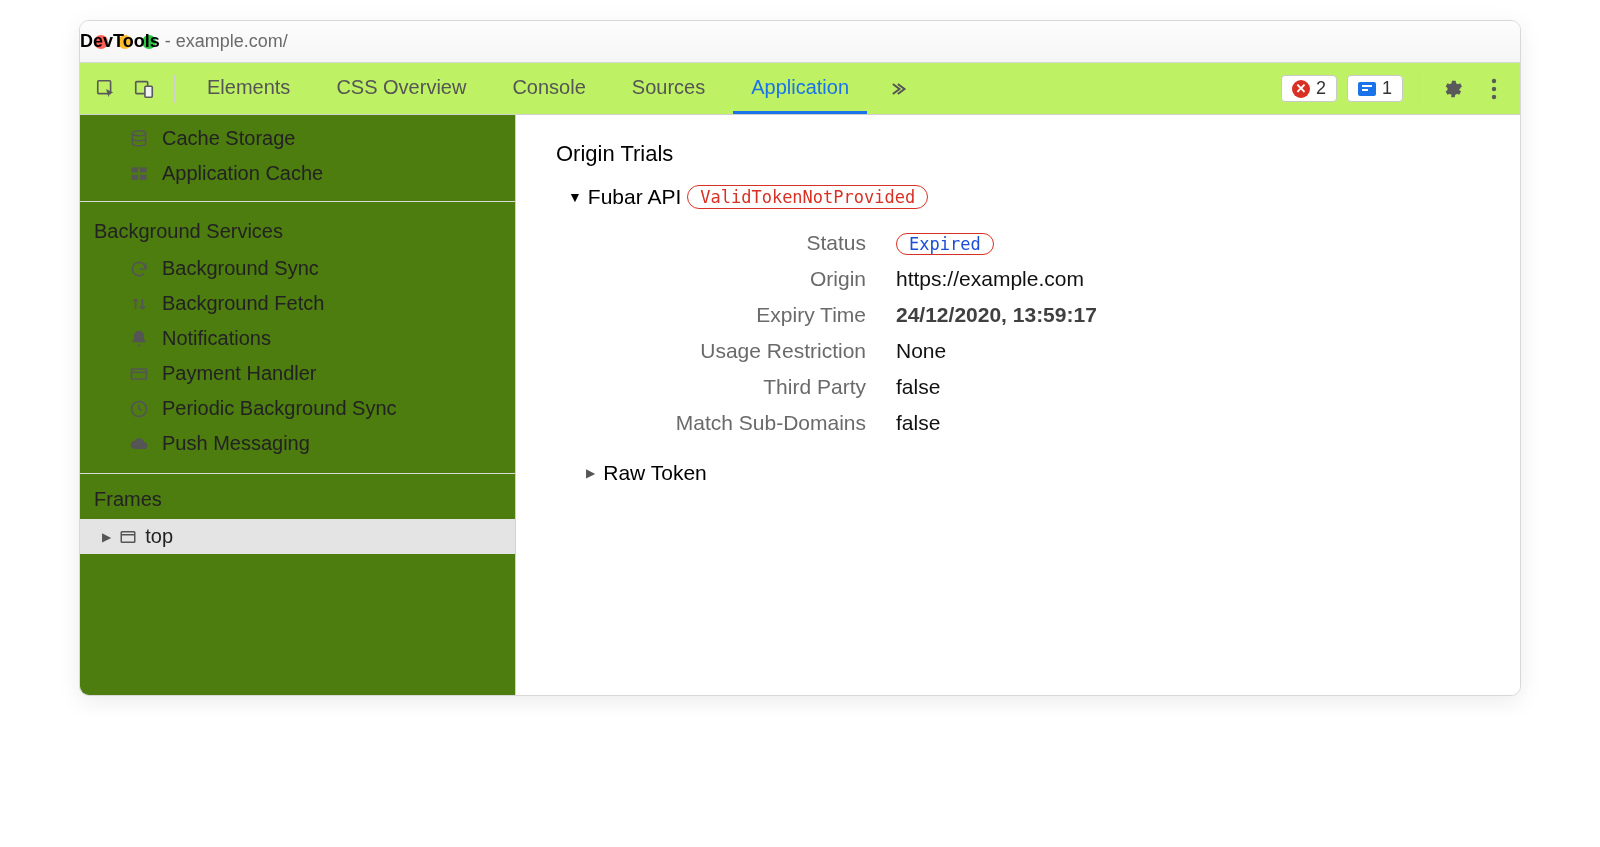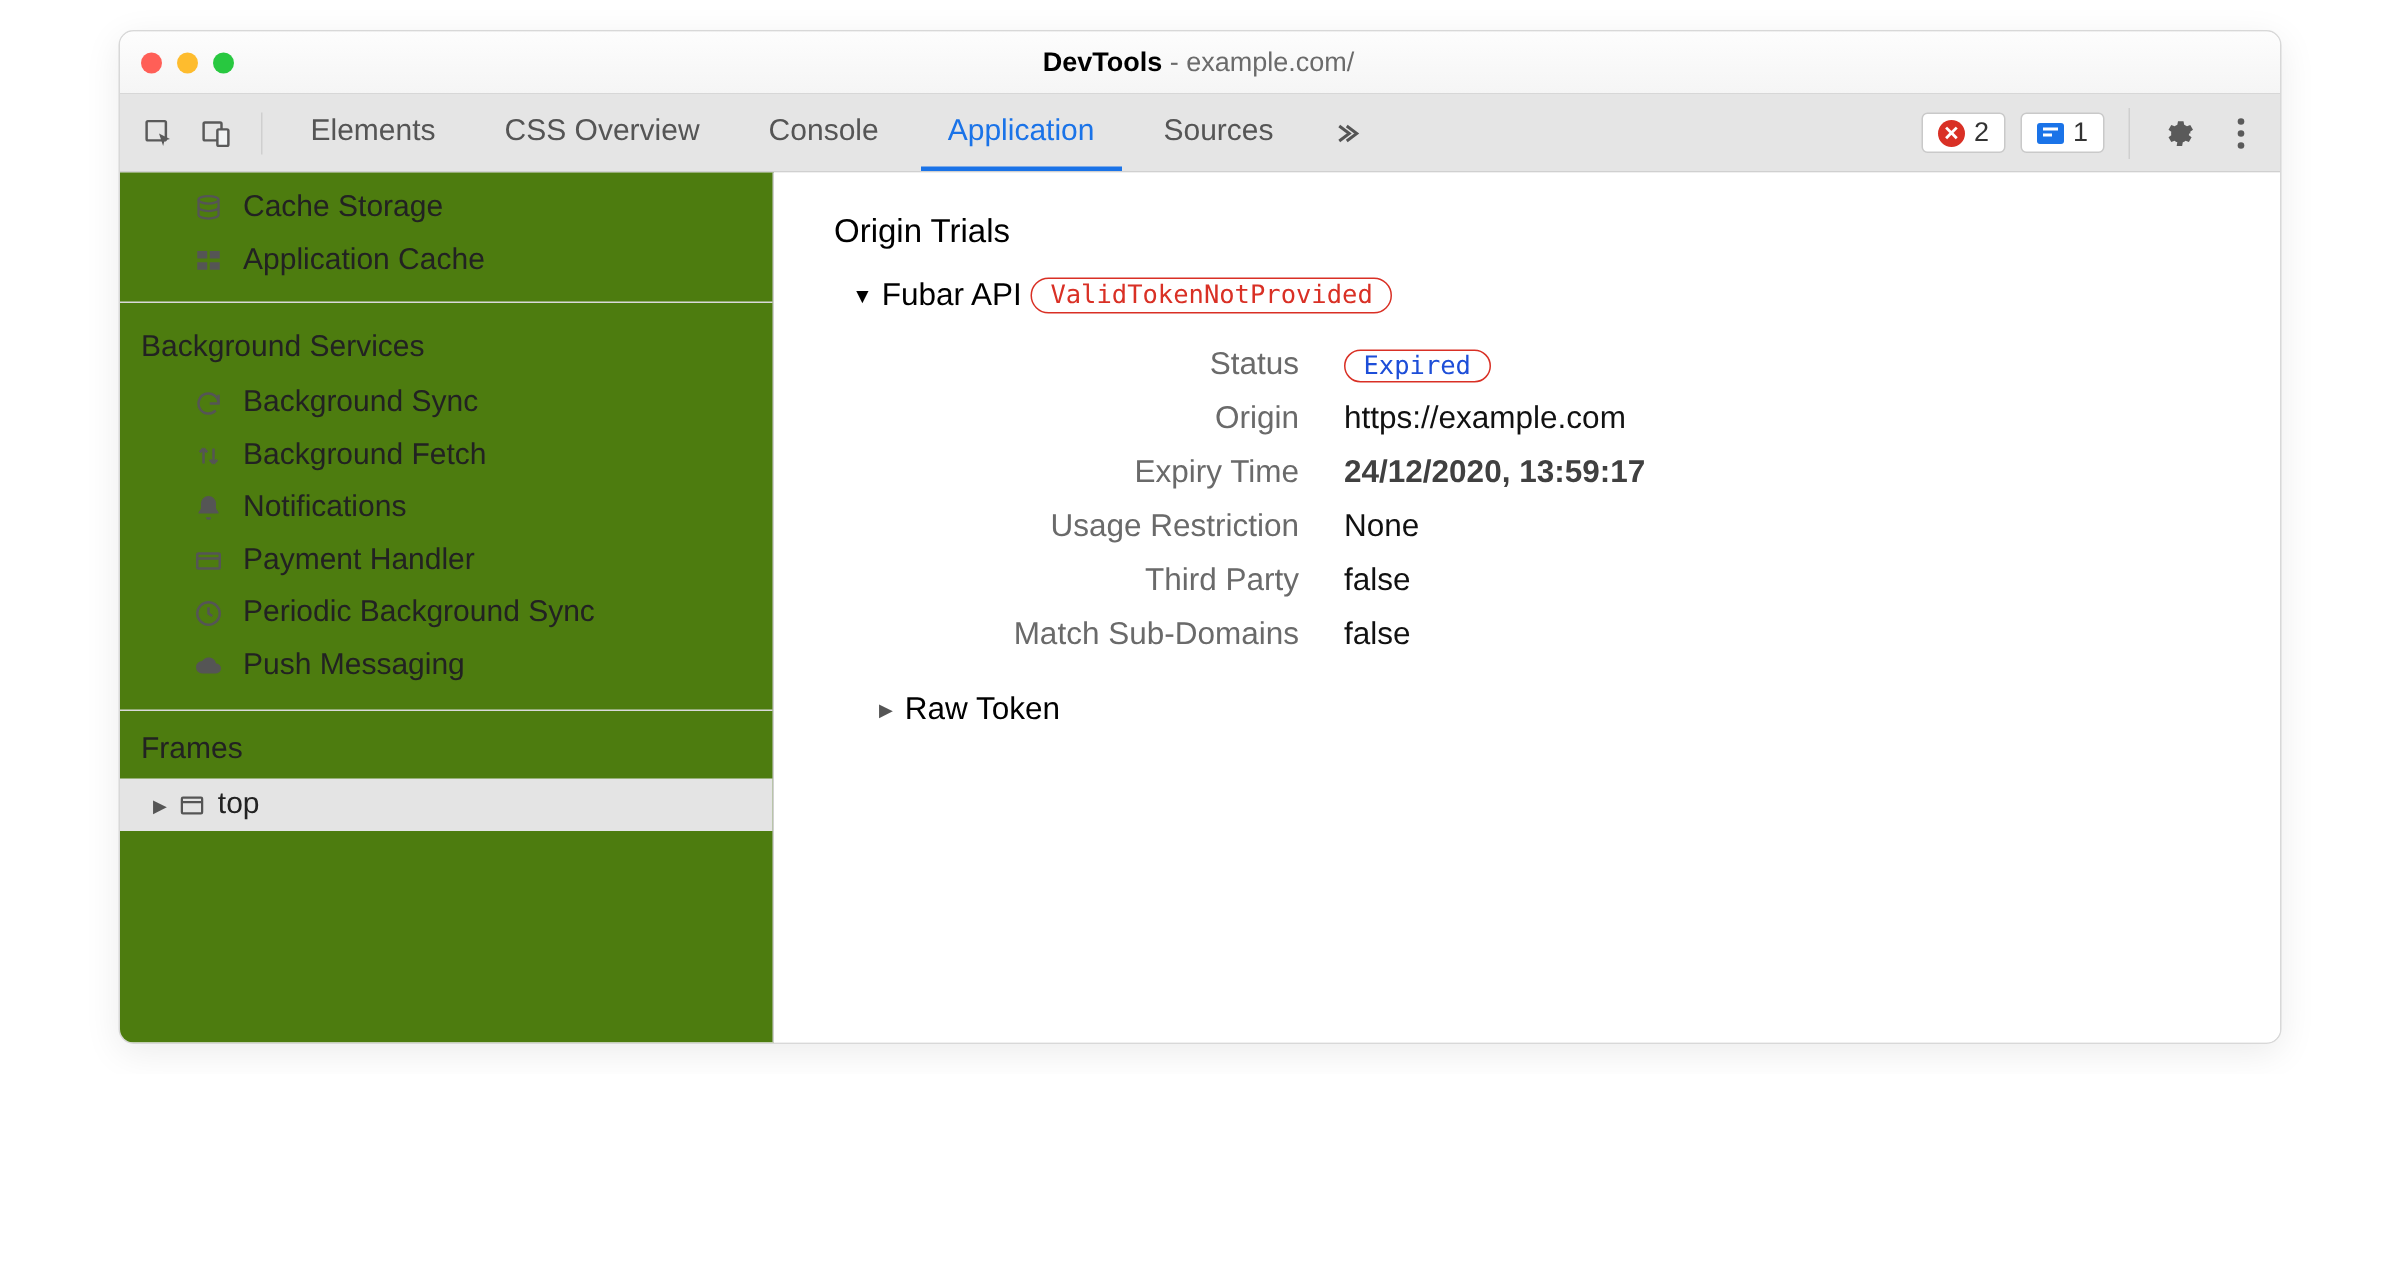--- a/index.html
+++ b/index.html
@@ -28,30 +28,30 @@
     align-items: center;
     padding: 0 14px;
     position: relative;
   }
   .traffic { display: flex; gap: 10px; }
   .traffic-dot { width: 14px; height: 14px; border-radius: 50%; }
   .tclose { background: #ff5f57; }
   .tmin   { background: #febc2e; }
   .tmax   { background: #28c840; }
   .title-center {
-    position: absolute; left: 0; right: 2px; text-align: center;
+    position: absolute; left: 0; right: 2px; 
     font-size: 18px; color: #222; pointer-events: none;
   }
   .title-center .bold { font-weight: 600; color: #000; }
   .title-center .muted { color: #6b6b6b; }
 
   
   .tabsbar {
     height: 52px;
-    background: #e5e5e5;
+    background: #bef264;
     border-bottom: 1px solid #d0d0d0;
     display: flex;
     align-items: center;
     padding: 0 10px;
     gap: 6px;
   }
   .iconbtn {
     width: 32px; height: 32px;
     display: flex; align-items: center; justify-content: center;
     color: #5a5a5a; border-radius: 4px;
@@ -152,22 +152,22 @@
         <rect x="3" y="4" width="13" height="13" rx="1"></rect>
         <rect x="13" y="9" width="8" height="12" rx="1" fill="#f1f3f4"></rect>
       </svg>
     </div>
     <div class="vsep"></div>
 
     <div class="tabs">
       <div class="tab">Elements</div>
       <div class="tab">CSS Overview</div>
       <div class="tab">Console</div>
+      <div class="tab">Sources</div>
       <div class="tab active">Application</div>
-      <div class="tab">Sources</div>
       <div class="more-tabs">
         <svg width="20" height="20" viewBox="0 0 24 24" fill="none" stroke="#555" stroke-width="2.4">
             <path d="M7 6 L15 12 L7 18"></path>
             <path d="M13 6 L21 12 L13 18"></path>
           </svg>
       </div>
     </div>
 
     <div class="right-tools">
       <div class="badgebtn">

